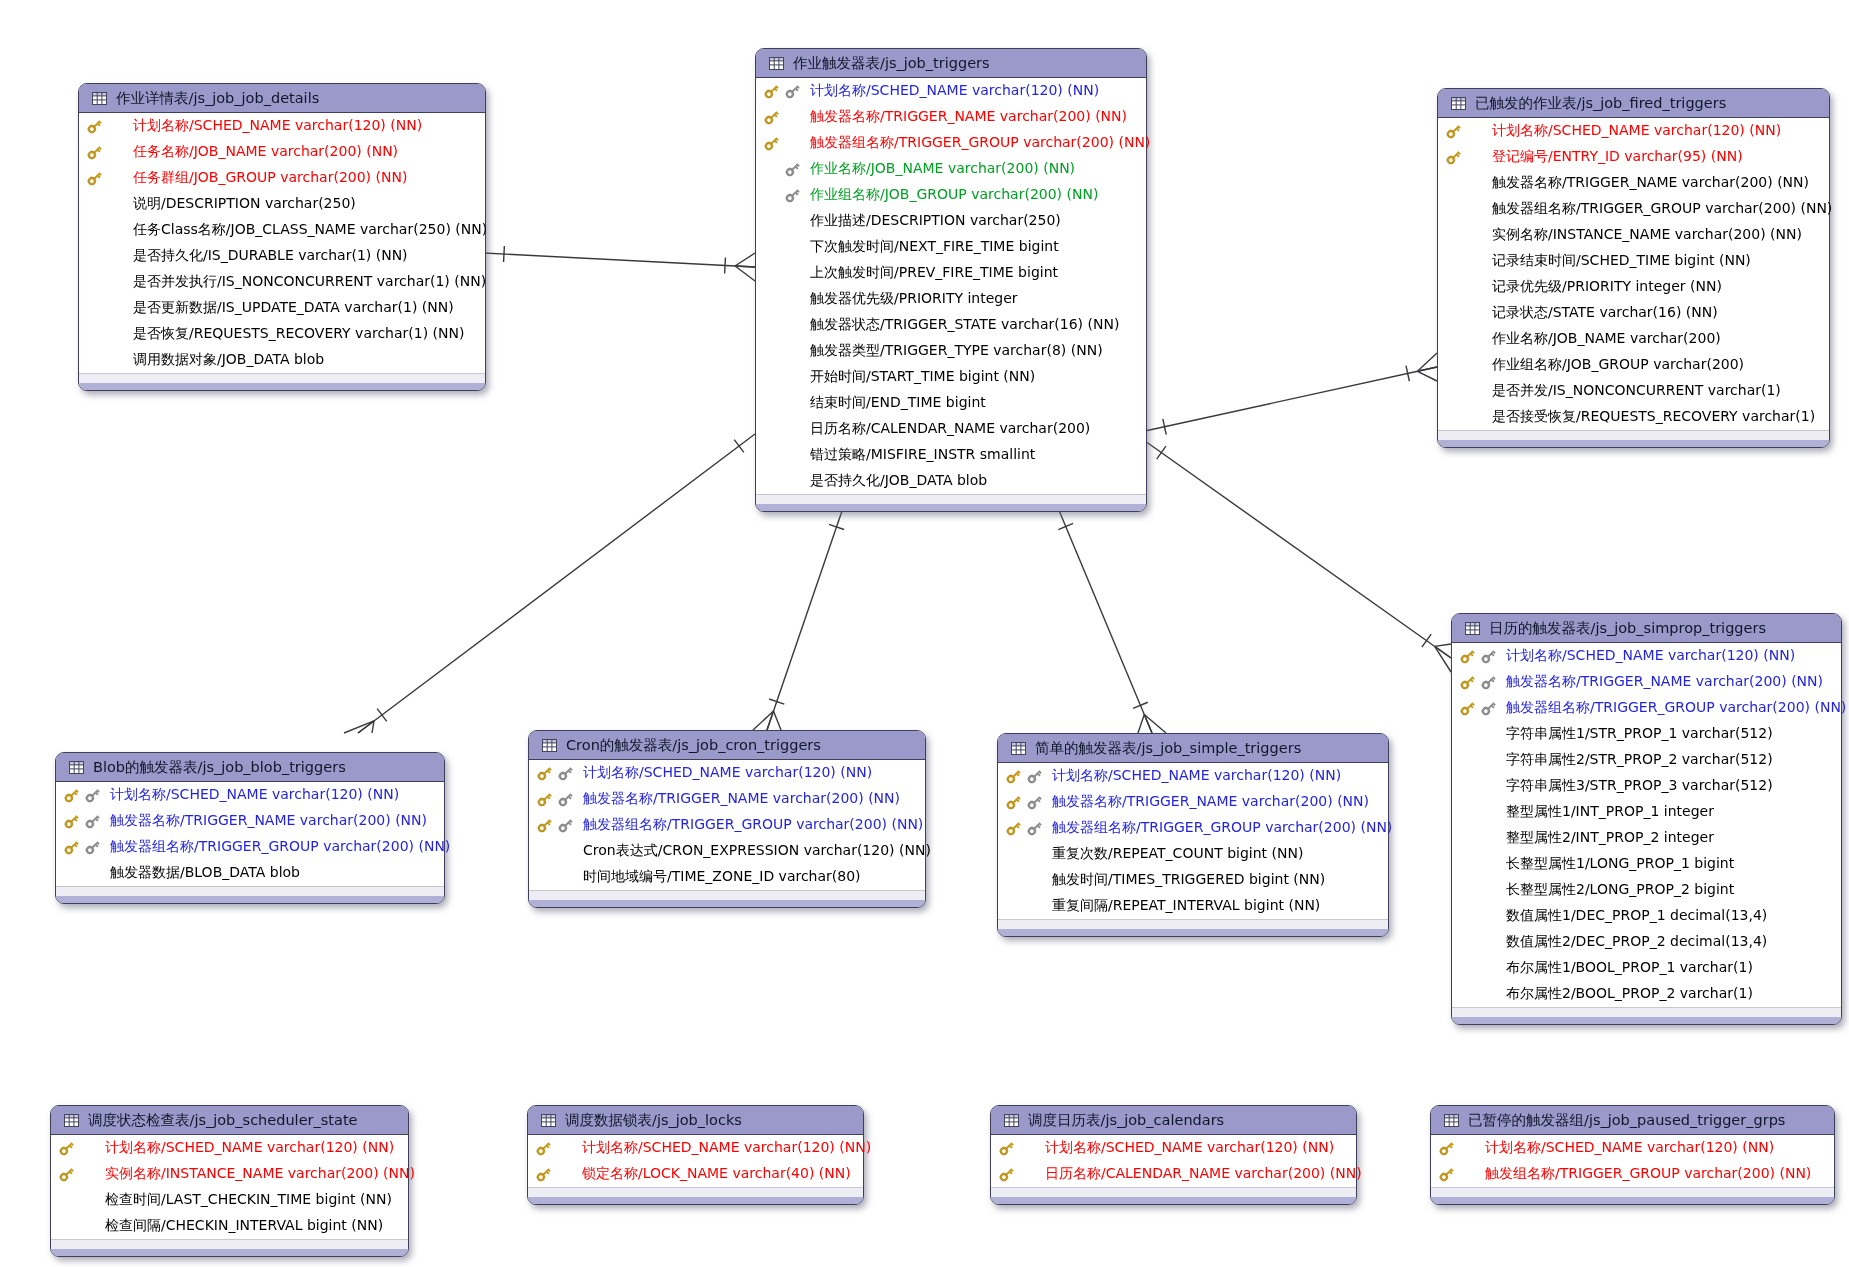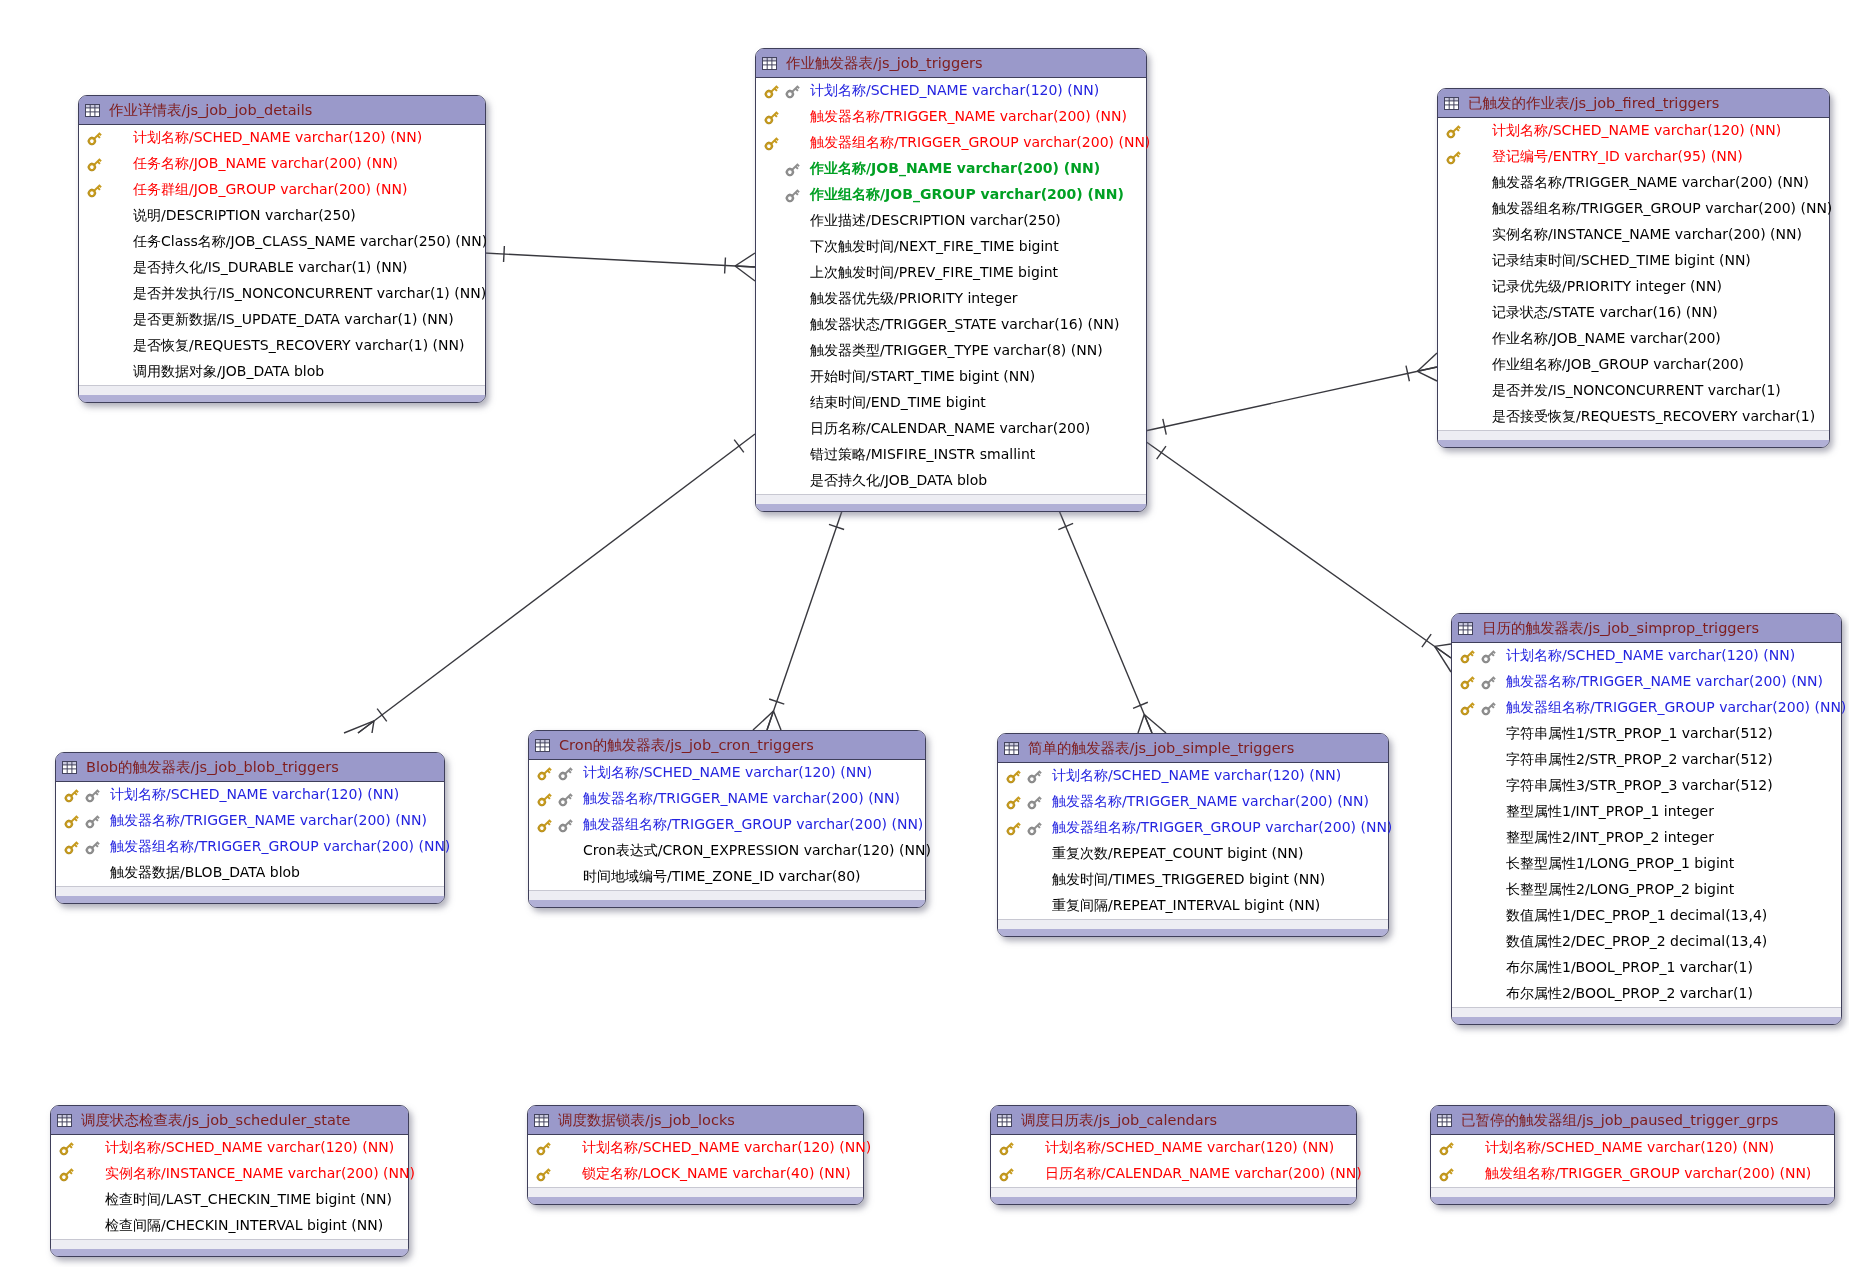--- a/index.html
+++ b/index.html
@@ -2,33 +2,33 @@
 <html><head>
 <meta charset="utf-8">
 <style>
   html,body{margin:0;padding:0;width:1849px;height:1267px;background:#ffffff;overflow:hidden;
     font-family:"DejaVu Sans","Liberation Sans",sans-serif;}
   #diagram{position:relative;width:1849px;height:1267px;}
   #relations-layer{position:absolute;left:0;top:0;z-index:0;}
   .table{position:absolute;z-index:1;background:#ffffff;border:1.5px solid #3f3f5a;
     border-radius:9px;box-shadow:3px 4px 6px rgba(110,110,130,0.55);}
   .t-header{height:28px;background:#9a99ca;border-bottom:1.5px solid #3f3f5a;
-    border-radius:7px 7px 0 0;display:flex;align-items:center;padding-left:6px;
-    font-size:14.5px;color:#7f1d1d;white-space:nowrap;}
+    border-radius:7px 7px 0 0;display:flex;align-items:center;padding-left:13px;
+    font-size:14.5px;color:#0f172a;white-space:nowrap;}
   .t-header .h-icon{display:inline-flex;margin-right:9px;}
   .t-body{position:relative;}
   .t-row{height:26px;position:relative;}
   .t-row .f-text{position:absolute;left:54px;top:50%;transform:translateY(-50%);
     font-size:14px;white-space:nowrap;}
   .key{position:absolute;top:4px;width:18px;height:18px;}
   .k1{left:7px;}
   .k2{left:28px;}
   .c-red{color:#ff0000;}
   .c-blue{color:#2424e0;}
-  .c-green{color:#00a023;font-weight:bold;}
+  .c-green{color:#00a023;}
   .c-black{color:#000000;}
   .t-footer{height:9px;background:#ededf3;border-top:1px solid #c8c8d2;}
   .t-footer2{height:7px;background:#b1b0d6;border-radius:0 0 7px 7px;}
 </style>
 </head>
 <body>
 
 <div id="diagram">
   <svg id="relations-layer" width="1849" height="1267" viewBox="0 0 1849 1267">
       <g>
@@ -74,21 +74,21 @@
       <g>
         <line x1="1145" y1="431" x2="1437" y2="367" stroke="#38383e" stroke-width="1.4"></line>
         <line x1="1166.2490201996454" y1="434.5325827032156" x2="1162.8234854571335" y2="418.9035804405041" stroke="#38383e" stroke-width="1.4"></line>
         <line x1="1409.4083881286717" y1="381.237378773566" x2="1405.9828533861598" y2="365.60837651085444" stroke="#38383e" stroke-width="1.4"></line>
         <line x1="1417.4637471716105" y1="371.28191842814016" x2="1437" y2="381" stroke="#38383e" stroke-width="1.4"></line>
         <line x1="1417.4637471716105" y1="371.28191842814016" x2="1437" y2="367" stroke="#38383e" stroke-width="1.4"></line>
         <line x1="1417.4637471716105" y1="371.28191842814016" x2="1437" y2="353" stroke="#38383e" stroke-width="1.4"></line>
       </g>
     </svg>
 
-<div class="table" style="left: 78px; top: 95px; width: 406px; text-align: right;">
+<div class="table" style="left: 78px; top: 83px; width: 406px; text-align: right;">
       <div class="t-header">
         <span class="h-icon">
           <svg width="15" height="13" viewBox="0 0 15 13">
             <rect x="0.5" y="0.5" width="14" height="12" fill="#ffffff" stroke="#44445e"></rect>
             <rect x="0.5" y="0.5" width="14" height="3.4" fill="#c9c9dd" stroke="#44445e"></rect>
             <path d="M5.2 0.5 V12.5 M9.9 0.5 V12.5 M0.5 7.9 H14.5" stroke="#44445e" fill="none"></path>
           </svg>
         </span>
         <span>作业详情表/js_job_job_details</span>
       </div>

